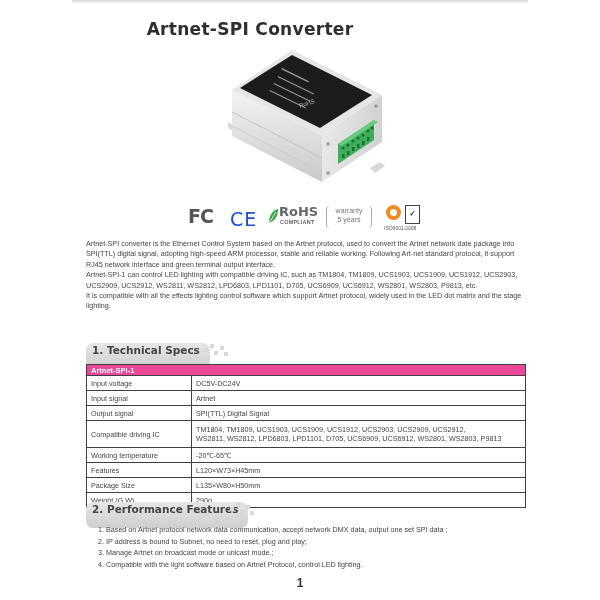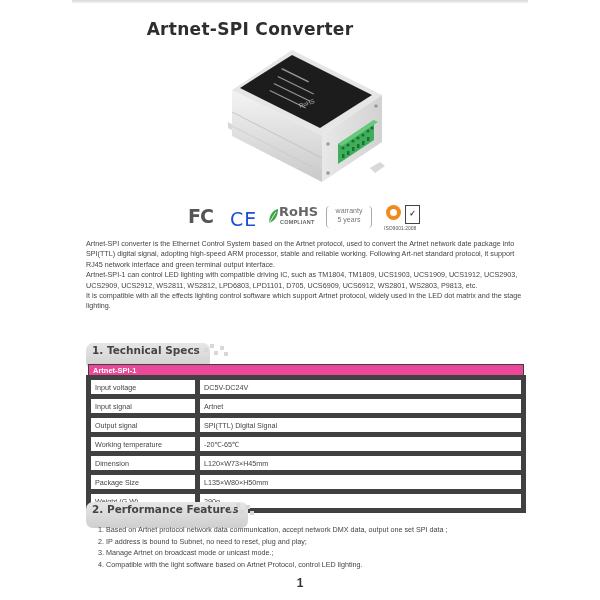--- a/index.html
+++ b/index.html
@@ -28,21 +28,21 @@
 
   
   .sechead { position:absolute; left:86px; height:14px; }
   .sechead .pill { position:absolute; left:0; top:0; height:26px; background:linear-gradient(#e6e6e6,#cfcfcf); border-radius:7px; padding:0 10px 0 6px; font-size:10.5px; font-weight:bold; color:#444; line-height:14px; white-space:nowrap; font-family:"DejaVu Sans", sans-serif; }
   .sechead .dots { position:absolute; top:0; width:30px; height:14px; }
   .sechead .dots i { position:absolute; width:4px; height:4px; background:#d8d8d8; }
 
   
   .spec { position:absolute; left:86px; top:364px; width:440px; border-collapse:collapse; font-size:7.2px; color:#444; }
   .spec th { background:#ec4899; color:#fff; text-align:left; font-size:7.5px; font-weight:bold; padding:0 4px; height:10px; border:1px solid #3f3f3f; }
-  .spec td { border:5px solid #404040; padding:2px 4px; height:10px; line-height:9px; vertical-align:middle; }
+  .spec td { border:1px solid #404040; padding:2px 4px; height:10px; line-height:9px; vertical-align:middle; }
   .spec td.k { width:96px; }
   .spec tr.tall td { height:22px; }
 
   
   .features { position:absolute; left:98px; top:524px; width:440px; font-size:7.2px; line-height:11.5px; color:#444; }
   .features p { margin:0; }
 
   .pagenum { position:absolute; left:0; top:576px; width:600px; text-align:center; font-size:12px; font-weight:bold; color:#333; }
 </style>
 </head>
@@ -156,26 +156,33 @@
       <td>DC5V-DC24V</td>
     </tr>
     <tr>
       <td class="k">Input signal</td>
       <td>Artnet</td>
     </tr>
     <tr>
       <td class="k">Output signal</td>
       <td>SPI(TTL) Digital Signal</td>
     </tr>
+    <tr class="tall">
+      <td class="k">Compatible driving IC</td>
+      <td>
+        <div>TM1804, TM1809, UCS1903, UCS1909, UCS1912, UCS2903, UCS2909, UCS2912,</div>
+        <div>WS2811, WS2812, LPD6803, LPD1101, D705, UCS6909, UCS6912, WS2801, WS2803, P9813</div>
+      </td>
+    </tr>
     <tr>
       <td class="k">Working temperature</td>
       <td>-20℃-65℃</td>
     </tr>
     <tr>
-      <td class="k">Dimension</td>
+      <td class="k">Features</td>
       <td>L120×W73×H45mm</td>
     </tr>
     <tr>
       <td class="k">Package Size</td>
       <td>L135×W80×H50mm</td>
     </tr>
     <tr>
       <td class="k">Weight (G.W)</td>
       <td>290g</td>
     </tr>

